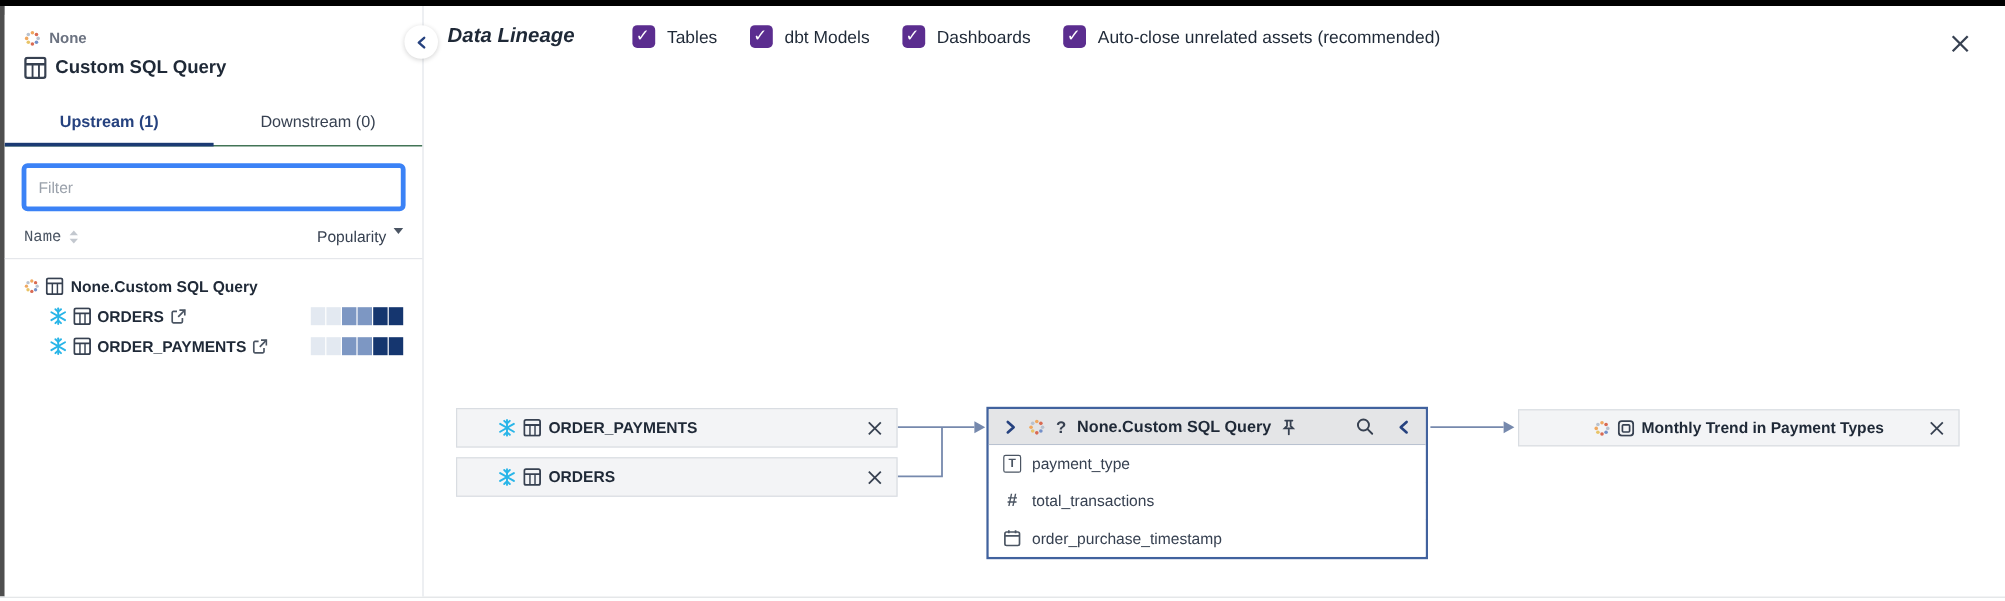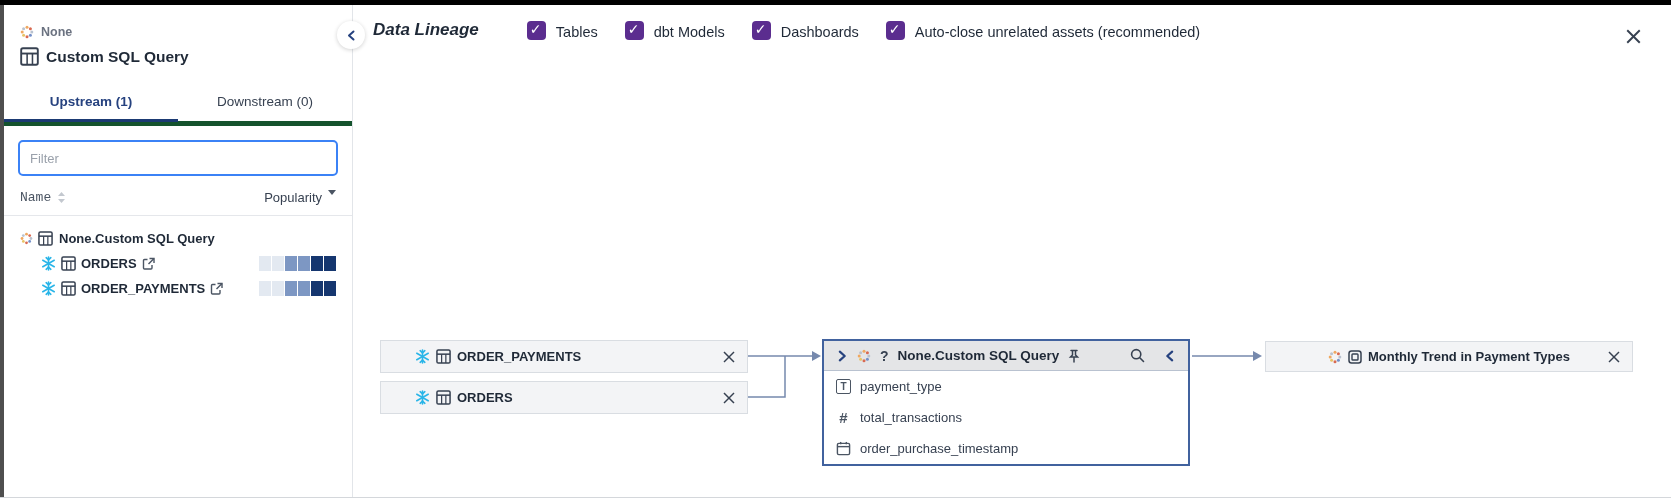--- a/index.html
+++ b/index.html
@@ -16,27 +16,27 @@
   .sidebar { position:absolute; left:0; top:0; width:348px; height:492px; background:#fff; }
   .sidebar-divider { position:absolute; left:348px; top:0; width:1px; height:492px; background:#e2e5e9; }
   .sb-head { padding:20px 16px 0 16px; }
   .sb-source { display:flex; align-items:center; gap:7px; margin-bottom:8px; }
   .sb-source-label { font-size:12.5px; font-weight:bold; color:#6b7280; }
   .sb-title-row { display:flex; align-items:center; gap:7px; }
   .sb-title { font-size:15.5px; font-weight:bold; color:#1f2937; }
   .collapse-btn { position:absolute; left:333px; top:16px; width:28px; height:28px; background:#fff;
     border-radius:50%; box-shadow:0 1px 4px rgba(0,0,0,.18); display:flex; align-items:center;
     justify-content:center; cursor:pointer; z-index:5; }
-  .tabs { display:flex; margin-top:18px; border-bottom:5px solid #14532d; position:relative; }
+  .tabs { display:flex; margin-top:18px; border-bottom:1px solid #14532d; position:relative; }
   .tab { width:50%; text-align:center; padding:10px 0 12px 0; font-size:13.5px; cursor:pointer; }
   .tab.active { color:#26427f; font-weight:bold; }
   .tab.inactive { color:#374151; }
   .tab-underline { position:absolute; left:0; bottom:-1px; width:50%; height:3px; background:#1b3a73; }
   .filter-wrap { padding:14px 14px 0 14px; }
-  .filter-input { width:100%; height:31px; border:2px solid #3b82f6; border-radius:5px;
+  .filter-input { width:100%; height:31px; border:4px solid #3b82f6; border-radius:5px;
     padding:16px 10px; font-size:13px; color:#374151; outline:none; }
   .filter-input::placeholder { color:#9aa1ab; }
   .sort-row { display:flex; justify-content:space-between; align-items:center;
     padding:14px 16px 10px 16px; border-bottom:1px solid #e5e7eb; }
   .sort-name { display:flex; align-items:center; gap:6px; font-size:13px; color:#4b5563; cursor:pointer;font-family:Liberation Mono, monospace; }
   .sort-pop { display:flex; align-items:flex-start; gap:6px; font-size:13px; color:#374151; cursor:pointer; }
   .caret-down { width:0; height:0; border-left:4px solid transparent; border-right:4px solid transparent;
     border-top:5px solid #4b5563; }
   .tree { padding:10px 16px 0 16px; }
   .tree-row { display:flex; align-items:center; height:25px; }

